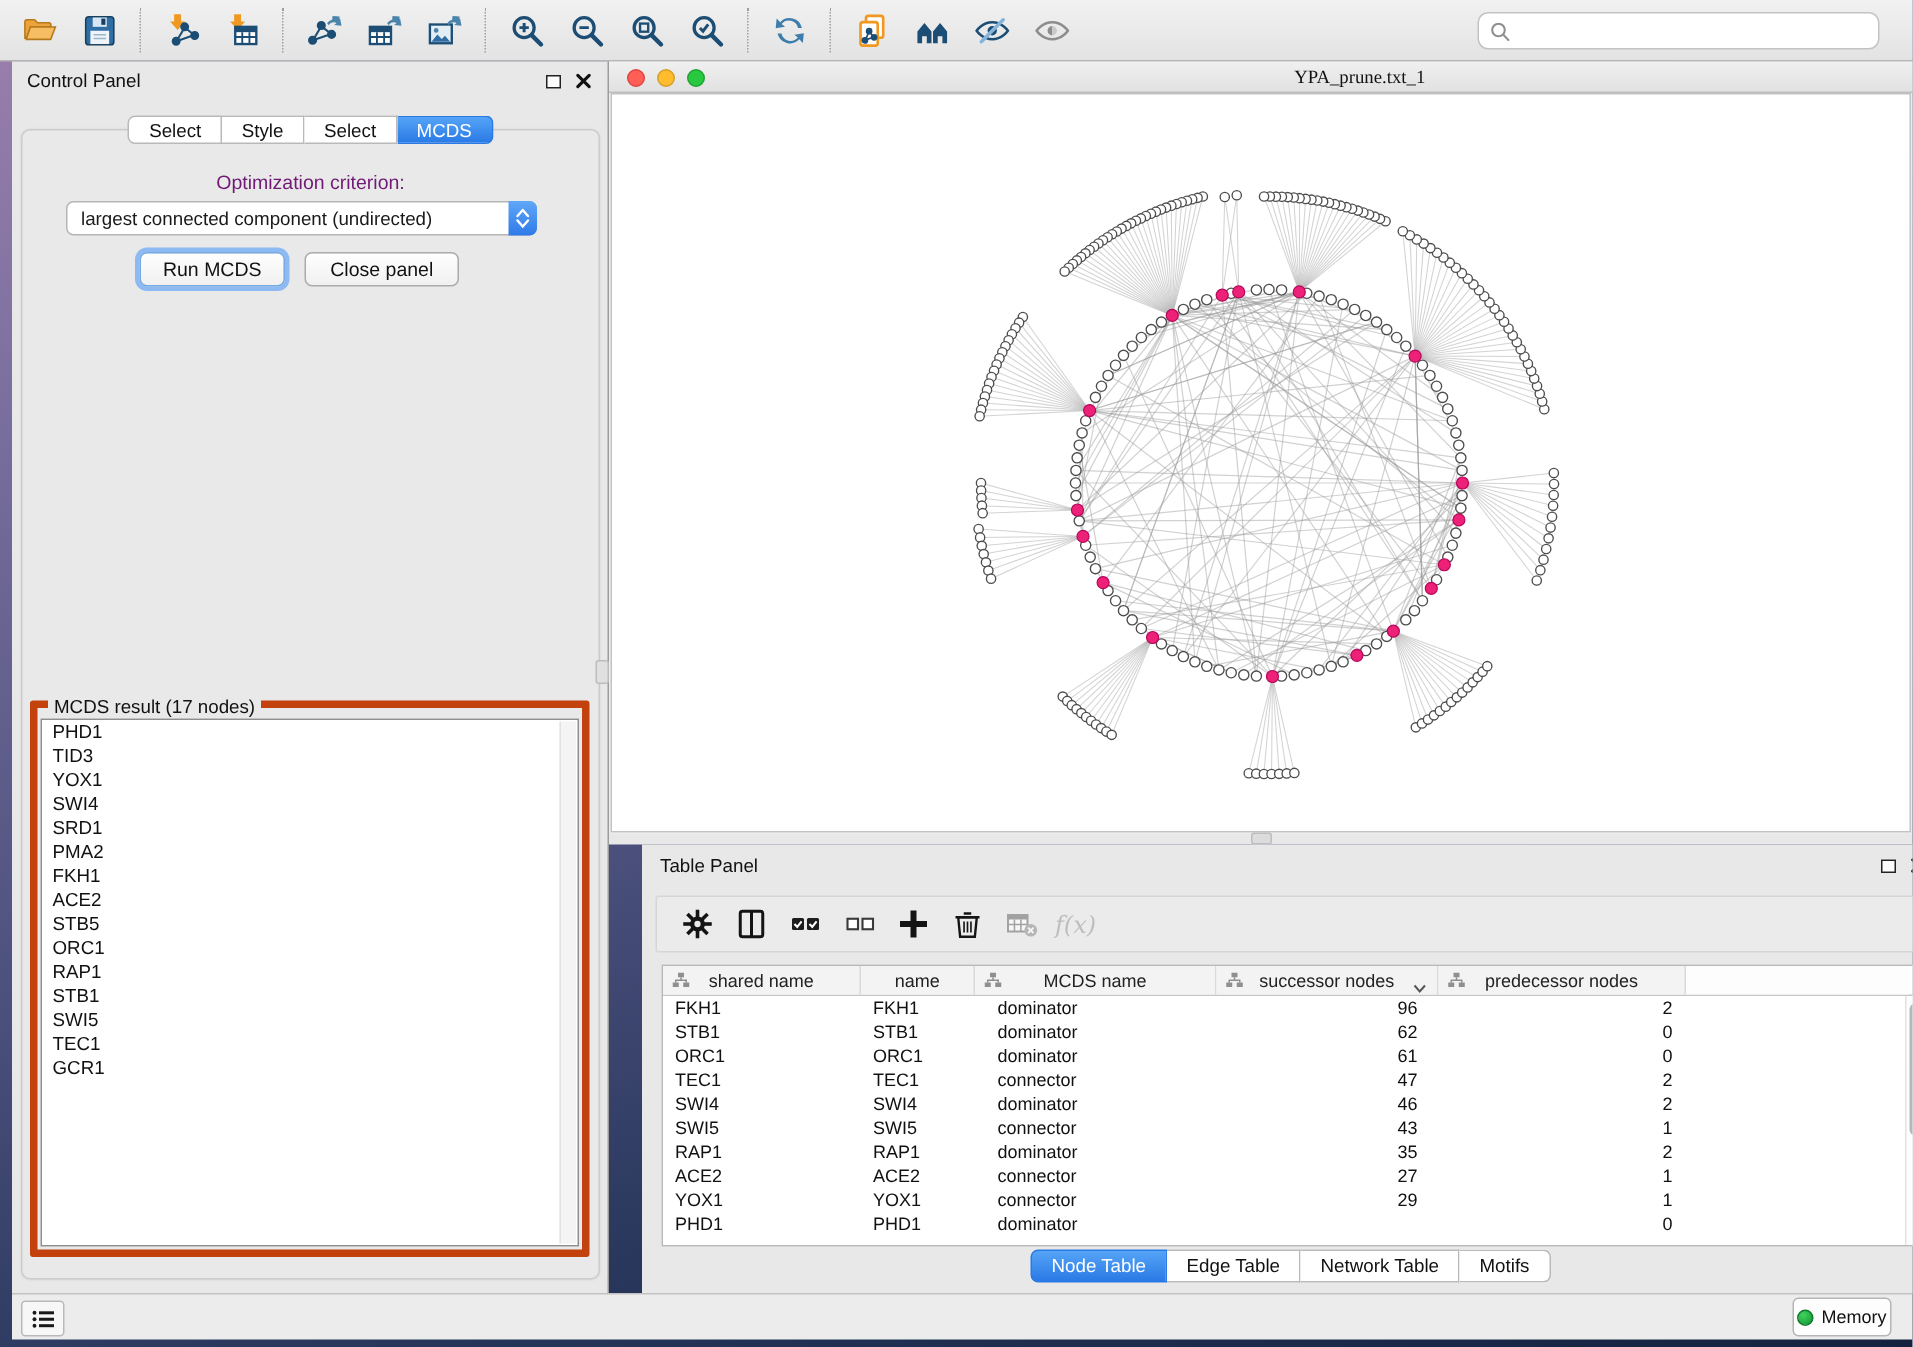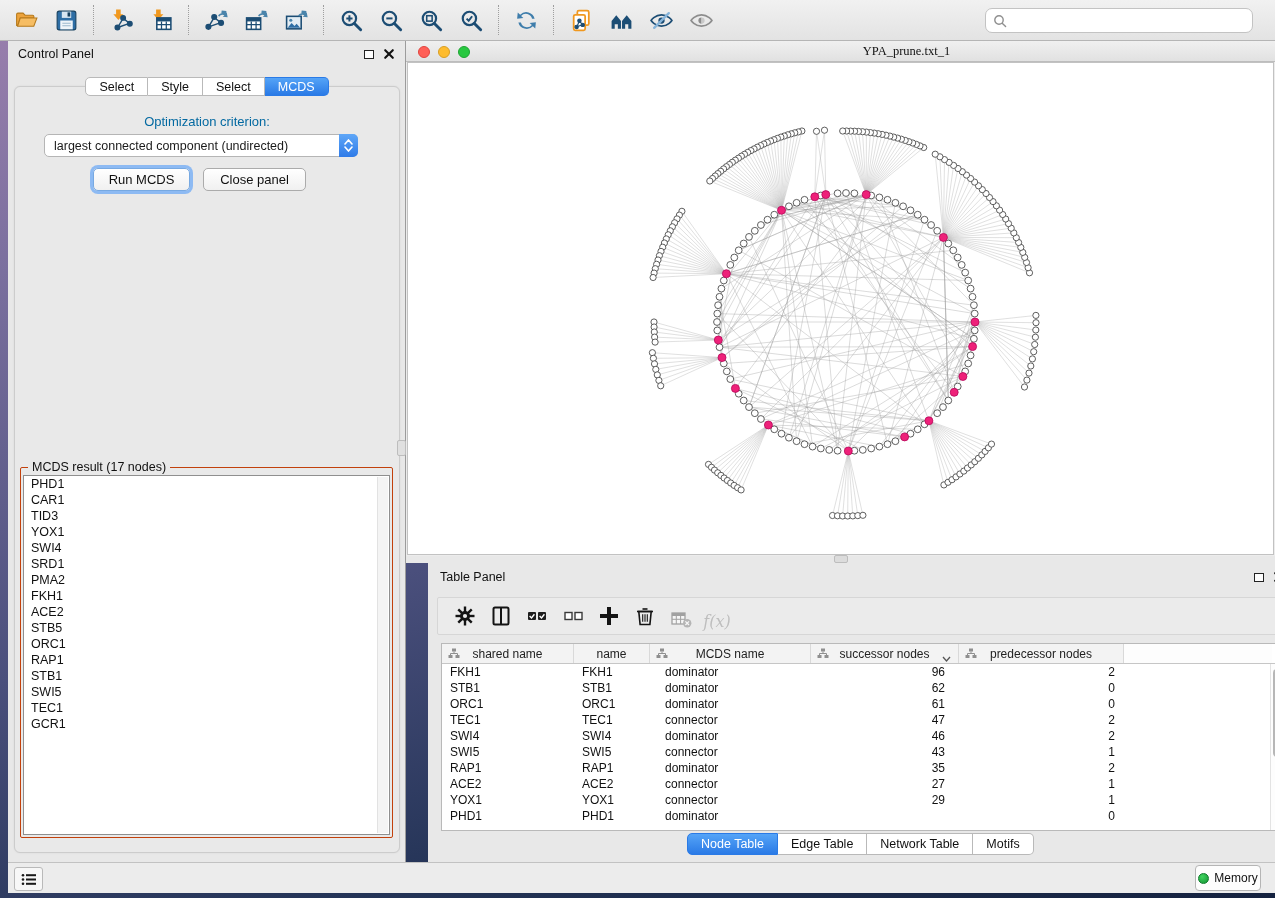--- a/index.html
+++ b/index.html
@@ -28,32 +28,32 @@
   .float-icon{width:10px;height:9px;border:1.5px solid #222;display:inline-block;margin-right:9px;background:#fdfdfd;}
   .close-x{width:12px;height:12px;display:inline-block;}
   .cp-body{position:absolute;left:6px;top:45px;width:386px;height:767px;background:#e9e9e9;
     border:1px solid #cccccc;border-radius:6px;box-shadow:0 0 2px rgba(0,0,0,.08);}
   .cp-tabs{position:absolute;left:0;top:36px;width:398px;display:flex;justify-content:center;z-index:3;}
   .tab{height:19px;padding:0 13px;background:#fff;border:1px solid #b9b9b9;border-left:none;
     font-size:12.5px;display:flex;align-items:center;color:#111;}
   .tab:first-child{border-left:1px solid #b9b9b9;border-radius:5px 0 0 5px;}
   .tab:last-child{border-radius:0 5px 5px 0;}
   .tab.active{background:linear-gradient(#55a4f7,#2a7ae6);color:#fff;border-color:#2a7ae6;}
-  .opt-label{position:absolute;left:0;top:73px;width:398px;text-align:center;font-size:13px;color:#0369a1;}
+  .opt-label{position:absolute;left:0;top:73px;width:398px;text-align:center;font-size:13px;color:#701a75;}
   .criterion-select{position:absolute;left:36px;top:93px;width:314px;height:23px;background:#fff;
     border:1px solid #b5b5b5;border-radius:5px;display:flex;align-items:center;font-size:12.5px;}
   .criterion-select .val{flex:1;padding-left:9px;white-space:nowrap;}
   .stepper{width:19px;height:23px;margin-right:-1px;border-radius:0 5px 5px 0;
     background:linear-gradient(#5fa7f8,#2f7be8);display:flex;flex-direction:column;align-items:center;justify-content:center;gap:1px;}
   .stepper svg{display:block;}
   .cp-btn{position:absolute;top:127px;height:23px;background:linear-gradient(#ffffff,#f0f0f0);
     border:1px solid #ababab;border-radius:5px;font-size:13px;display:flex;align-items:center;justify-content:center;color:#111;}
   .btn-run{left:85px;width:97px;box-shadow:0 0 0 3px rgba(110,170,245,.75);border-color:#77a9e2;}
   .btn-closepanel{left:195px;width:103px;}
-  .mcds-box{position:absolute;left:12px;top:426px;width:373px;height:371px;border:1px solid #c2410c;border-radius:2px;}
+  .mcds-box{position:absolute;left:12px;top:426px;width:373px;height:371px;border:5px solid #c2410c;border-radius:2px;}
   .mcds-legend{position:absolute;top:-8px;left:7px;background:#e9e9e9;padding:0 4px;font-size:12.5px;color:#111;}
   .mcds-list{position:absolute;left:2px;top:7px;right:2px;bottom:2px;background:#fff;border:1px solid #8f8f8f;overflow:hidden;}
   .mcds-scroll{position:absolute;right:1px;top:1px;bottom:1px;width:11px;background:#f4f4f4;border-left:1px solid #e2e2e2;}
   .mcds-item{font-size:12.5px;line-height:16px;padding-left:7px;color:#111;}
   
   .network-window{position:absolute;left:406px;top:41px;width:869px;height:515px;background:#ececec;}
   .nw-titlebar{position:absolute;left:0;top:0;width:100%;height:21px;
     background:linear-gradient(#f0f0f0,#e1e1e1);border-bottom:1px solid #bdbdbd;font-family:Liberation Serif, serif;}
   .traffic{position:absolute;top:5px;width:12px;height:12px;border-radius:50%;}
   .t-red{left:12px;background:#ff5f57;border:1px solid #e0443e;}
@@ -66,21 +66,21 @@
   
   .v-grip{position:absolute;left:397px;top:440px;width:9px;height:16px;background:#e0e0e0;border:1px solid #bdbdbd;border-radius:2px;}
   .h-divider{position:absolute;left:406px;top:556px;width:869px;height:7px;background:#e8e8e8;}
   .h-grip{position:absolute;left:428px;top:-1px;width:14px;height:8px;background:#dcdcdc;border:1px solid #bdbdbd;border-radius:2px;}
   
   .table-panel{position:absolute;left:428px;top:563px;width:869px;height:299px;background:#e8e8e8;}
   .tp-header{position:absolute;left:0;top:0;width:100%;height:28px;display:flex;align-items:center;padding:0 12px;}
   .tp-toolbar{position:absolute;left:9px;top:34px;width:849px;height:38px;background:#ebebeb;
     border:1px solid #d6d6d6;border-radius:2px;display:flex;align-items:center;padding-left:12px;gap:6px;}
   .tp-tool{width:30px;height:30px;display:flex;align-items:center;justify-content:center;}
-  .tp-tool.disabled{opacity:.55;align-items:flex-end;}
+  .tp-tool.disabled{opacity:.55;}
   .fx-label{font-family:"DejaVu Serif","Liberation Serif",serif;font-style:italic;font-size:16px;color:#9a9a9a;}
   .node-table{position:absolute;left:13px;top:80px;width:842px;height:188px;background:#fff;border:1px solid #b9b9b9;}
   .nt-headrow{display:flex;height:20px;border-bottom:1px solid #c6c6c6;}
   .nt-hcell{position:relative;background:#f3f3f3;border-right:1px solid #d9d9d9;display:flex;align-items:center;justify-content:center;
     font-size:12px;color:#222;}
   .nt-hcell .hicon{position:absolute;left:6px;top:4px;}
   .nt-hcell .chev{position:absolute;right:7px;top:7px;}
   .nt-hcell.filler{background:#fdfdfd;border-right:none;}
   .nt-row{display:flex;height:16px;align-items:center;}
   .nt-cell{font-size:12px;color:#111;overflow:hidden;white-space:nowrap;}
@@ -294,21 +294,20 @@
         </svg>
     </span>
   </div>
   <div class="cp-btn btn-run">Run MCDS</div>
   <div class="cp-btn btn-closepanel">Close panel</div>
   <div class="mcds-box">
     <span class="mcds-legend">MCDS result (17 nodes)</span>
     <div class="mcds-list" id="mcds-list">
       <div class="mcds-scroll"></div>
     <div class="mcds-item">PHD1</div>
-        <div class="mcds-item">CAR1</div>
         <div class="mcds-item">TID3</div>
         <div class="mcds-item">YOX1</div>
         <div class="mcds-item">SWI4</div>
         <div class="mcds-item">SRD1</div>
         <div class="mcds-item">PMA2</div>
         <div class="mcds-item">FKH1</div>
         <div class="mcds-item">ACE2</div>
         <div class="mcds-item">STB5</div>
         <div class="mcds-item">ORC1</div>
         <div class="mcds-item">RAP1</div>

